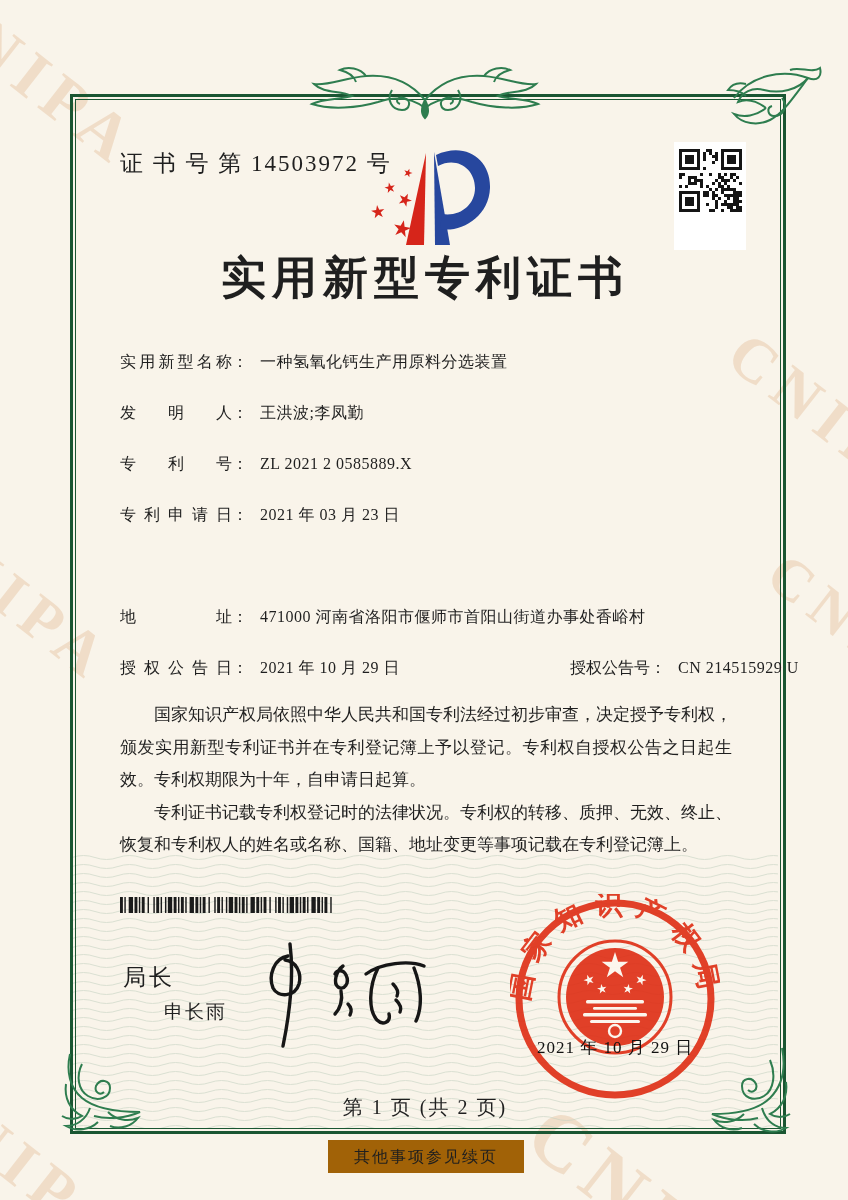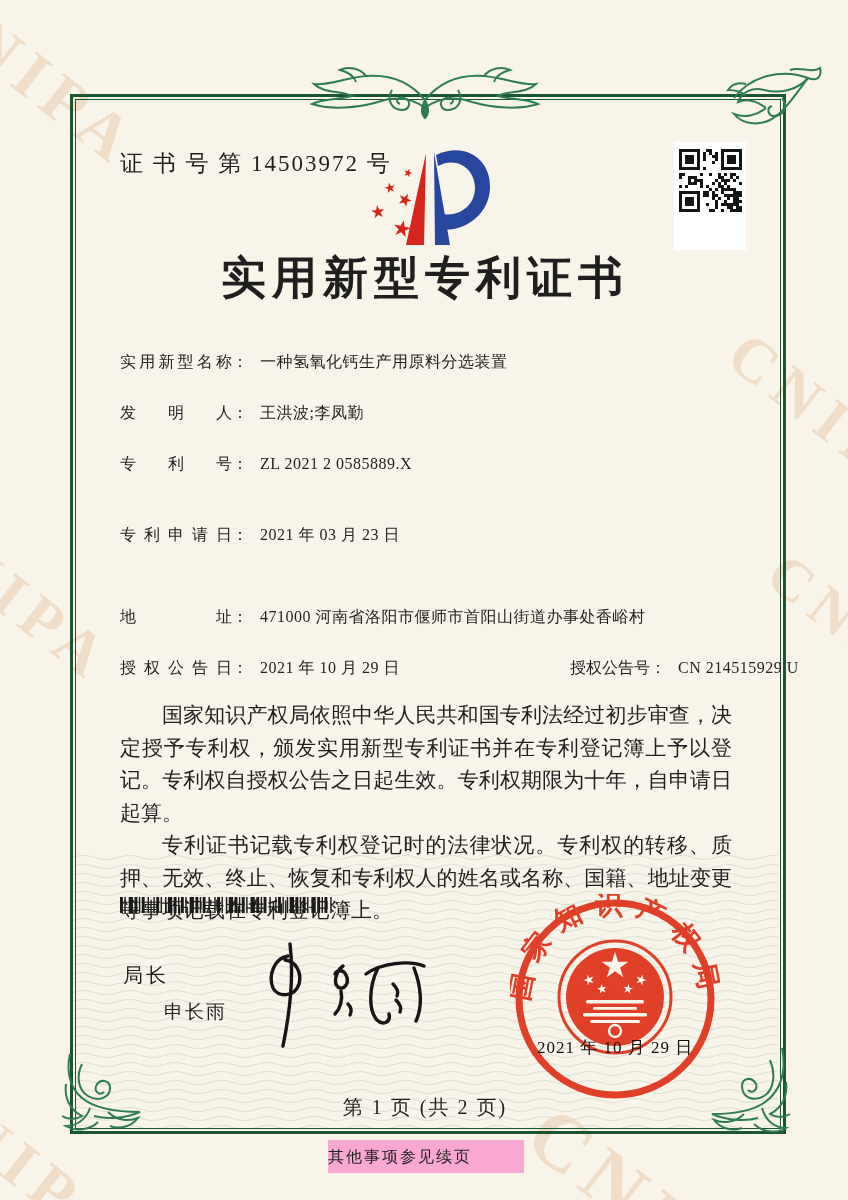--- a/index.html
+++ b/index.html
@@ -21,34 +21,34 @@
   .logo{position:absolute;left:338px;top:143px;z-index:5;}
   .qrbox{position:absolute;left:674px;top:142px;width:72px;height:108px;background:#fff;z-index:5;}
   .qr{position:absolute;left:5px;top:7px;}
   .title{position:absolute;left:70px;top:248px;width:710px;text-align:center;
          font-size:45px;font-weight:700;letter-spacing:6px;z-index:5;}
   .row{position:absolute;left:120px;width:650px;font-size:16px;white-space:nowrap;z-index:5;}
   .flabel{display:inline-block;width:112px;text-align:justify;text-align-last:justify;}
   .colon{margin-right:12px;}
   .fvalue{letter-spacing:.5px;}
   .grant2{position:absolute;left:450px;top:0;text-align:center;}
-  .bodytext{position:absolute;left:120px;top:699px;width:612px;font-size:21px;
+  .bodytext{position:absolute;left:120px;top:699px;width:612px;font-size:17px;
             line-height:32.5px;text-align:justify;z-index:5;}
   .bodytext p{margin:0;text-indent:2em;}
   .barcode{position:absolute;left:120px;top:897px;z-index:5;}
-  .sig-title{position:absolute;left:123px;top:962px;font-size:20px;letter-spacing:3px;z-index:5;}
+  .sig-title{position:absolute;left:123px;top:962px;font-size:23px;letter-spacing:3px;z-index:5;}
   .sig-name{position:absolute;left:121px;top:999px;font-size:19px;letter-spacing:2px;z-index:5;margin-left:43px;}
   .sig-hand{position:absolute;left:246px;top:938px;z-index:6;}
   .seal{position:absolute;left:510px;top:894px;z-index:5;}
   .seal-date{position:absolute;left:520px;top:1036px;width:190px;text-align:center;
              font-size:17px;letter-spacing:1px;color:#111;z-index:6;}
   .page-info{position:absolute;left:70px;top:1094px;width:710px;text-align:center;
              font-size:20px;letter-spacing:2px;z-index:5;}
-  .note{position:absolute;left:328px;top:1140px;width:196px;height:33px;background:#f9a8d4;
-        text-align:left;line-height:33px;font-size:16px;letter-spacing:2px;z-index:5;}
+  .note{position:absolute;left:328px;top:1140px;width:196px;height:33px;background:#a16207;
+        text-align:center;line-height:33px;font-size:16px;letter-spacing:2px;z-index:5;}
 </style>
 </head>
 <body>
 
 <div class="page">
 
   <div class="wm" style="left:-46px;top:-34px;font-size:66px;">CNIPA</div>
   <div class="wm" style="left:758px;top:318px;font-size:62px;">CNIPA</div>
   <div class="wm" style="left:-64px;top:492px;font-size:62px;">CNIPA</div>
   <div class="wm" style="left:796px;top:540px;font-size:58px;">CNIPA</div>
@@ -252,21 +252,21 @@
 
   <div class="row" style="top:352px;">
     <span class="flabel">实用新型名称</span><span class="colon">：</span><span class="fvalue">一种氢氧化钙生产用原料分选装置</span>
   </div>
   <div class="row" style="top:403px;">
     <span class="flabel">发明人</span><span class="colon">：</span><span class="fvalue">王洪波;李凤勤</span>
   </div>
   <div class="row" style="top:454px;">
     <span class="flabel">专利号</span><span class="colon">：</span><span class="fvalue">ZL 2021 2 0585889.X</span>
   </div>
-  <div class="row" style="top:505px;margin-top:20px;">
+  <div class="row" style="top:505px;">
     <span class="flabel">专利申请日</span><span class="colon">：</span><span class="fvalue">2021 年 03 月 23 日</span>
   </div>
   <div class="row" style="top:607px;">
     <span class="flabel">地址</span><span class="colon">：</span><span class="fvalue">471000 河南省洛阳市偃师市首阳山街道办事处香峪村</span>
   </div>
   <div class="row" style="top:658px;">
     <span class="flabel">授权公告日</span><span class="colon">：</span><span class="fvalue">2021 年 10 月 29 日</span>
     <span class="grant2">
       <span>授权公告号</span><span class="colon">：</span><span class="fvalue">CN 214515929 U</span>
     </span>

